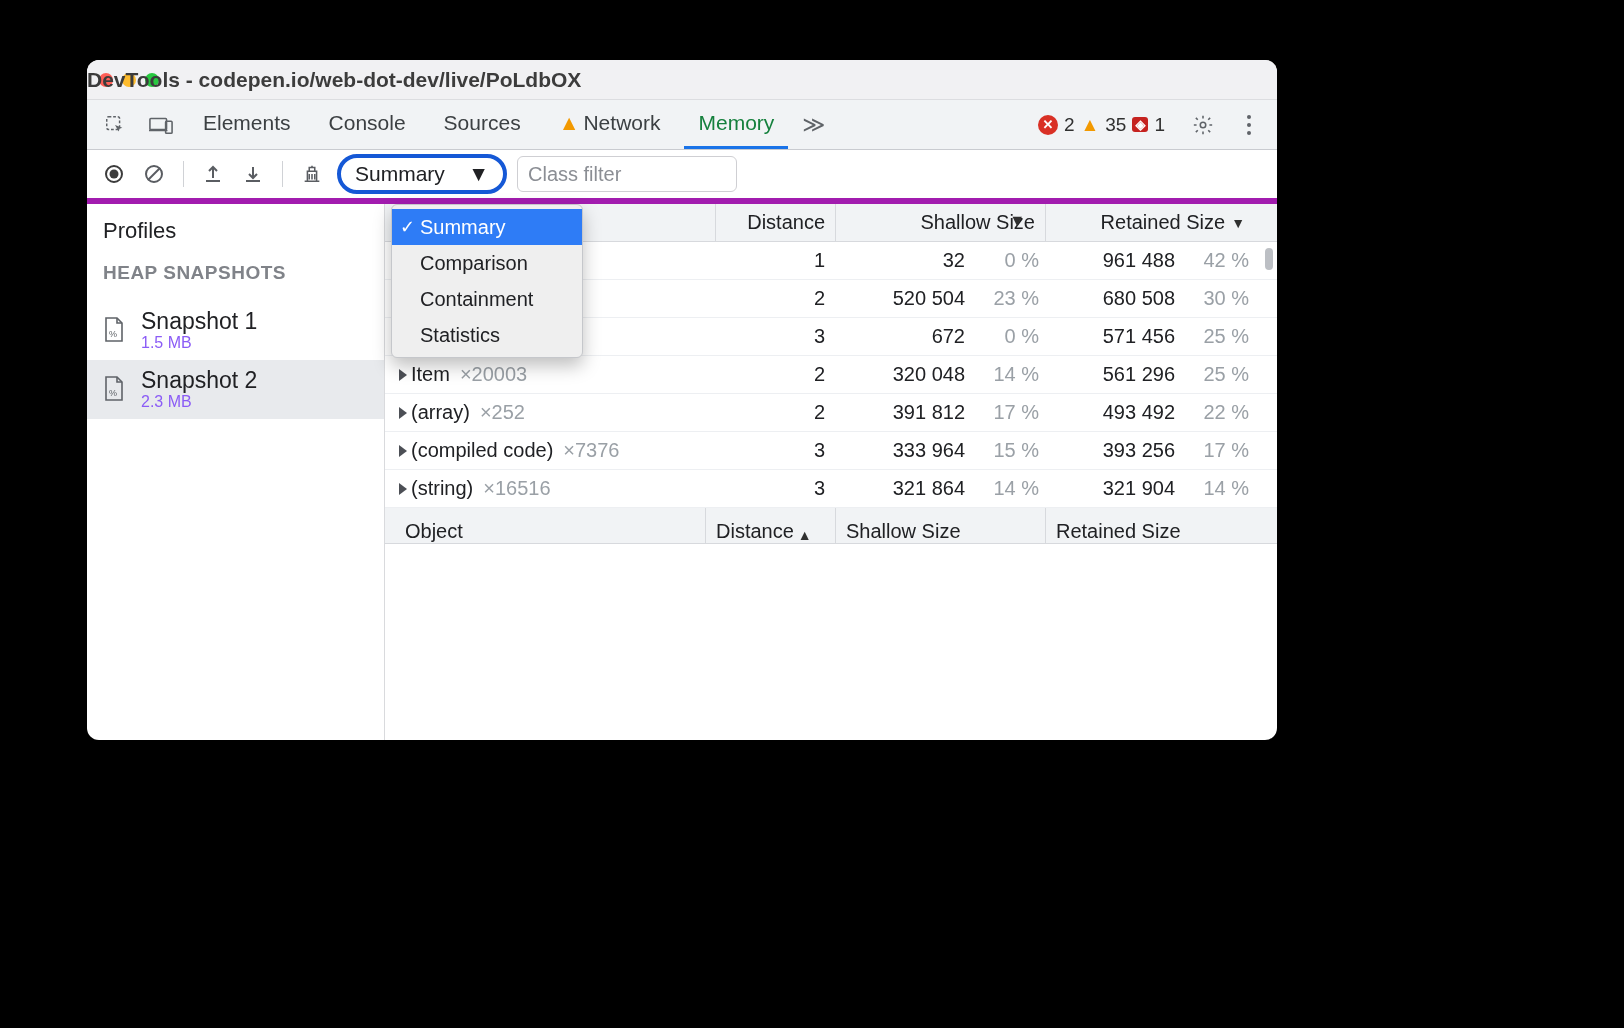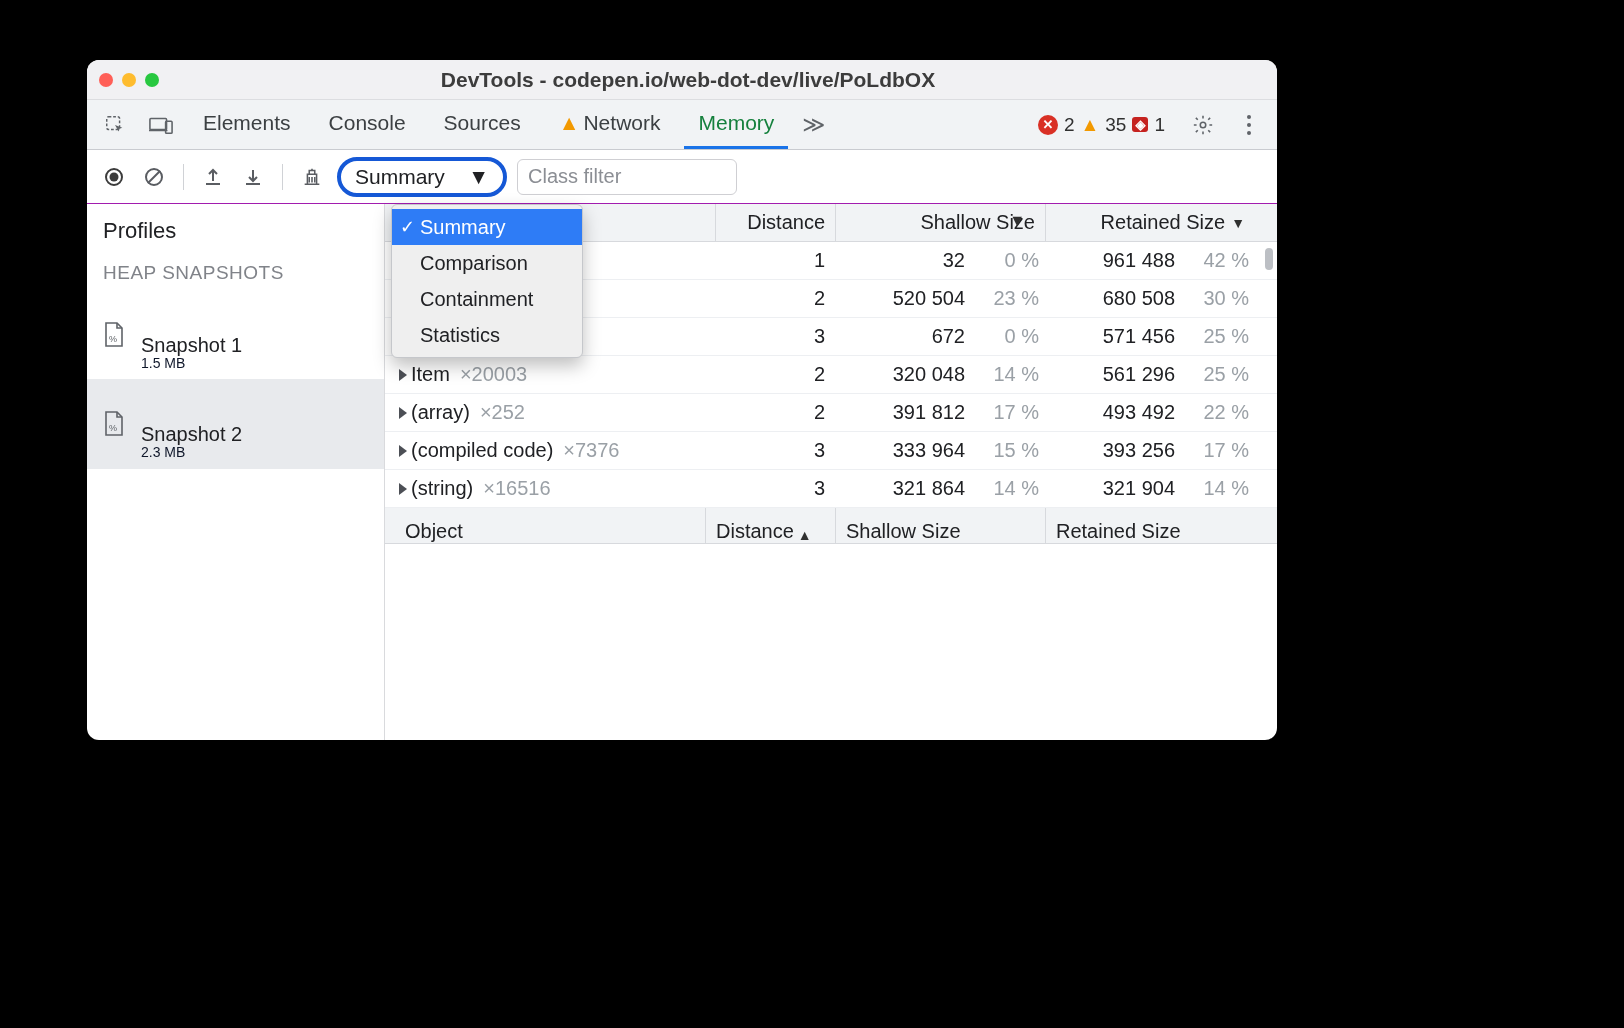--- a/index.html
+++ b/index.html
@@ -31,21 +31,21 @@
     padding: 0 12px;
     gap: 8px;
     position: relative;
   }
   .traffic { display:flex; gap:9px; align-items:center; }
   .traffic span { width:14px; height:14px; border-radius:50%; display:block; }
   .tr-close { background:#ff5f57; }
   .tr-min   { background:#febc2e; }
   .tr-max   { background:#28c840; }
   .titlebar-title {
-    position:absolute; left:12px; right:0; text-align:center;
+    position:absolute; left:0; right:0; text-align:left;
     font-weight:700; color:#3c3c3c; font-size:21px;
     pointer-events:none;
   }
   .tabbar {
     height: 50px;
     background: #f1f3f5;
     border-bottom: 1px solid #c9cbd0;
     display: flex;
     align-items: center;
     padding: 0 10px;
@@ -68,21 +68,21 @@
   .warn-tri { color:#f29900; margin-right:4px; }
   .spacer { flex:1; }
   .badges { display:flex; align-items:center; gap:6px; font-size:19px; color:#303030;}
   .badge-err { background:#d93025; color:#fff; border-radius:50%; width:20px; height:20px;
     display:inline-flex;align-items:center;justify-content:center;font-size:13px;font-weight:700;}
   .badge-warn { color:#f29900; font-size:19px;}
   .badge-brk { background:#c5221f;color:#fff;border-radius:3px;padding:0 3px;font-size:13px;font-weight:700;}
   
   .toolbar {
     height: 54px;
-    border-bottom: 1px solid #a21caf;
+    border-bottom: 6px solid #a21caf;
     display:flex; align-items:center; padding:0 12px; gap:10px;
     position: relative;
     background:#fff;
   }
   .tool-ico { width:30px; height:30px; display:flex; align-items:center; justify-content:center; color:#5a5d62;}
   .vsep { width:1px; height:26px; background:#d0d2d6; margin:0 4px;}
   .dropdown {
     height:40px; min-width:170px;
     border: 4px solid #1558d6;
     border-radius: 20px;
@@ -129,31 +129,31 @@
   }
   .sidebar {
     width: 298px; border-right:1px solid #d9dadd;
     display:flex; flex-direction:column;
     font-size:20px;
   }
   .sidebar h3 {
     margin: 14px 16px 10px; font-size:22px; font-weight:500; color:#202124;
   }
   .side-subhead {
-    margin: 8px 16px 6px; font-size:19px; color:#808389; letter-spacing:.5px; font-weight:400;
+    margin: 8px 16px 17px; font-size:19px; color:#808389; letter-spacing:.5px; font-weight:700;
   }
   .snap {
     display:flex; align-items:center; gap:12px;
     padding:8px 10px 8px 16px;
   }
   .snap.selected { background:#e8eaed; }
   .snap .sic { width:26px; height:26px; color:#5f6368; }
   .snap .lines { line-height:1.1; }
-  .snap .t { font-size:20px;margin-top:36px; }
-  .snap .s { font-size:14px; color:#0f172a; }
+  .snap .t { font-size:23px; }
+  .snap .s { font-size:16px; color:#8b5cf6; }
   
   .main {
     flex:1; display:flex; flex-direction:column; overflow:hidden;
     position:relative;
   }
   .more-chev {
     position:absolute; right: 252px; top: 8px;
     color:#303030; font-size:16px;
   }
   .grid-head, .row {

